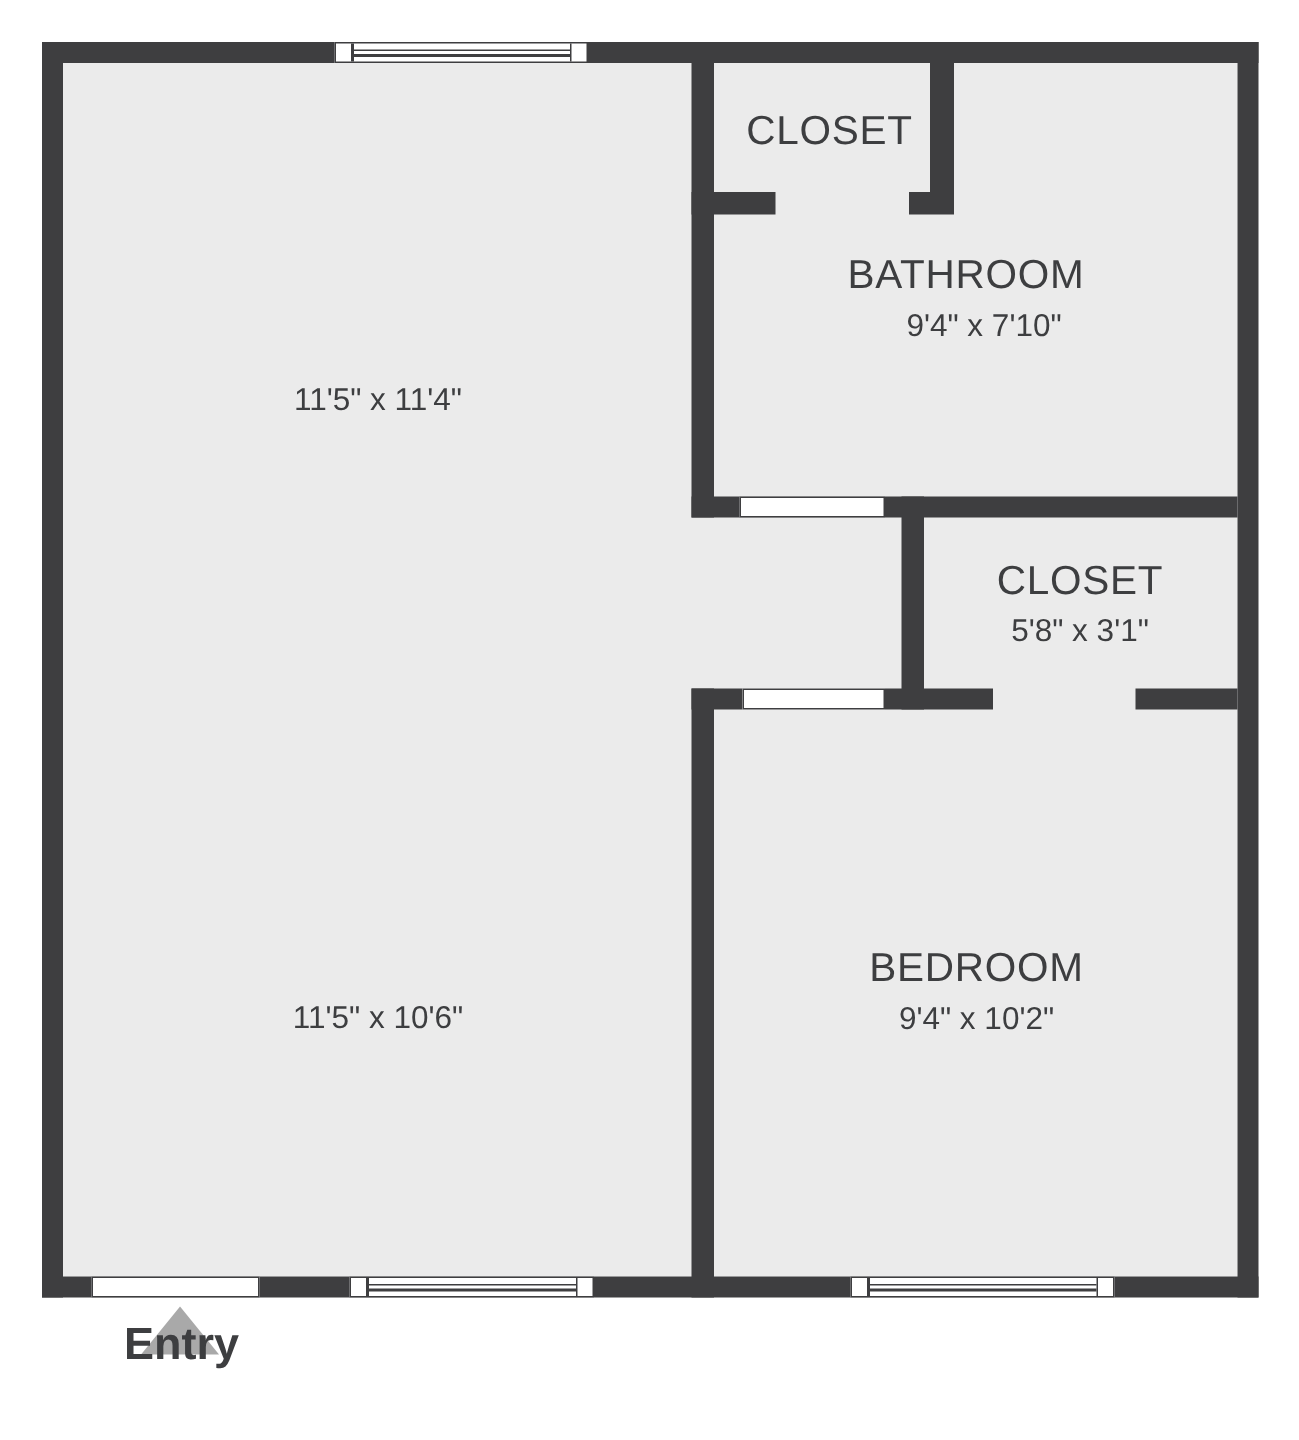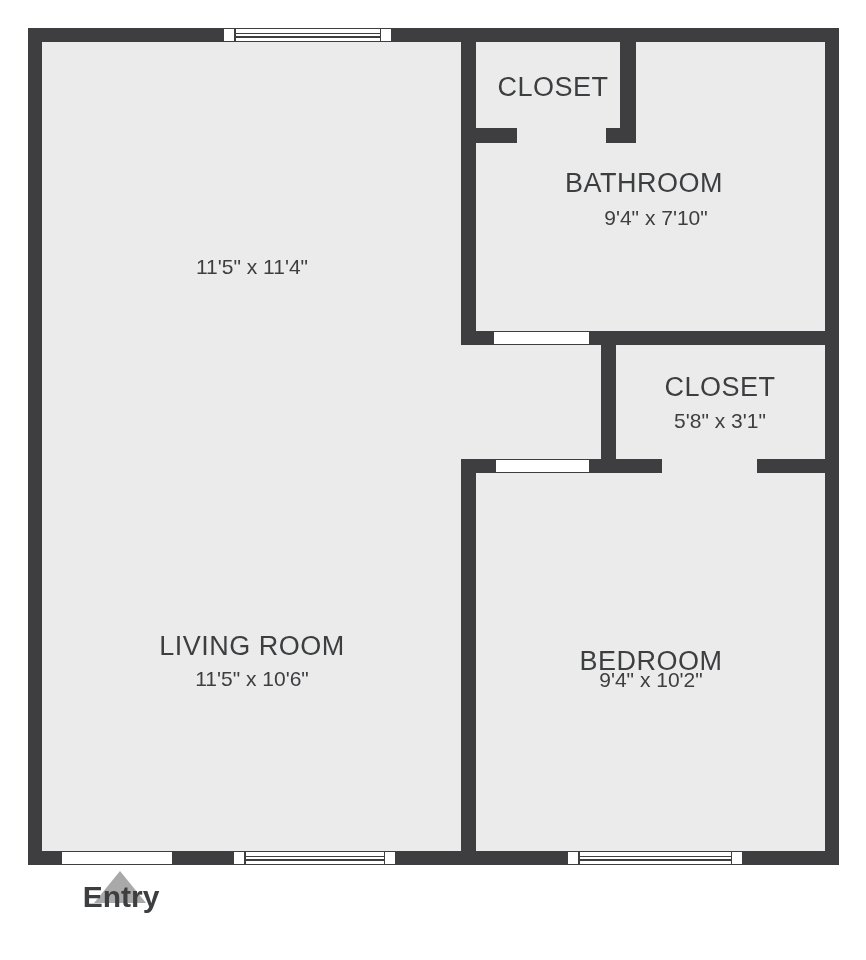--- a/index.html
+++ b/index.html
@@ -68,21 +68,21 @@
   .room-dims{font-size:21px;}
   .lbl-kitchen-name{left:252px;top:221px;}
   .lbl-kitchen-dims{left:252px;top:256px;}
   .lbl-closettop-name{left:553px;top:74px;}
   .lbl-bath-name{left:644px;top:170px;}
   .lbl-bath-dims{left:656px;top:207px;}
   .lbl-closetbed-name{left:720px;top:374px;}
   .lbl-closetbed-dims{left:720px;top:410px;}
   .lbl-living-name{left:252px;top:633px;}
   .lbl-living-dims{left:252px;top:668px;}
-  .lbl-bedroom-name{left:651px;top:632px;margin-top:16px;}
+  .lbl-bedroom-name{left:651px;top:632px;}
   .lbl-bedroom-dims{left:651px;top:669px;}
   
   .entry-arrow{
     position:absolute;left:94px;top:871px;width:0;height:0;z-index:4;
     border-left:26px solid transparent;border-right:26px solid transparent;
     border-bottom:32px solid var(--arrow);
   }
   .entry-label{
     position:absolute;left:121px;top:882px;z-index:4;transform:translateX(-50%);
     color:var(--text);font-weight:bold;font-size:30px;line-height:1;
@@ -137,21 +137,20 @@
   <div class="room-label room-dims lbl-kitchen-dims">11'5" x 11'4"</div>
 
   <div class="room-label room-name lbl-closettop-name">CLOSET</div>
 
   <div class="room-label room-name lbl-bath-name">BATHROOM</div>
   <div class="room-label room-dims lbl-bath-dims">9'4" x 7'10"</div>
 
   <div class="room-label room-name lbl-closetbed-name">CLOSET</div>
   <div class="room-label room-dims lbl-closetbed-dims">5'8" x 3'1"</div>
 
-  <div class="room-label room-name lbl-living-name">LIVING ROOM</div>
   <div class="room-label room-dims lbl-living-dims">11'5" x 10'6"</div>
 
   <div class="room-label room-name lbl-bedroom-name">BEDROOM</div>
   <div class="room-label room-dims lbl-bedroom-dims">9'4" x 10'2"</div>
 
   <div class="entry-arrow"></div>
   <div class="entry-label">Entry</div>
 
 </div>
 

